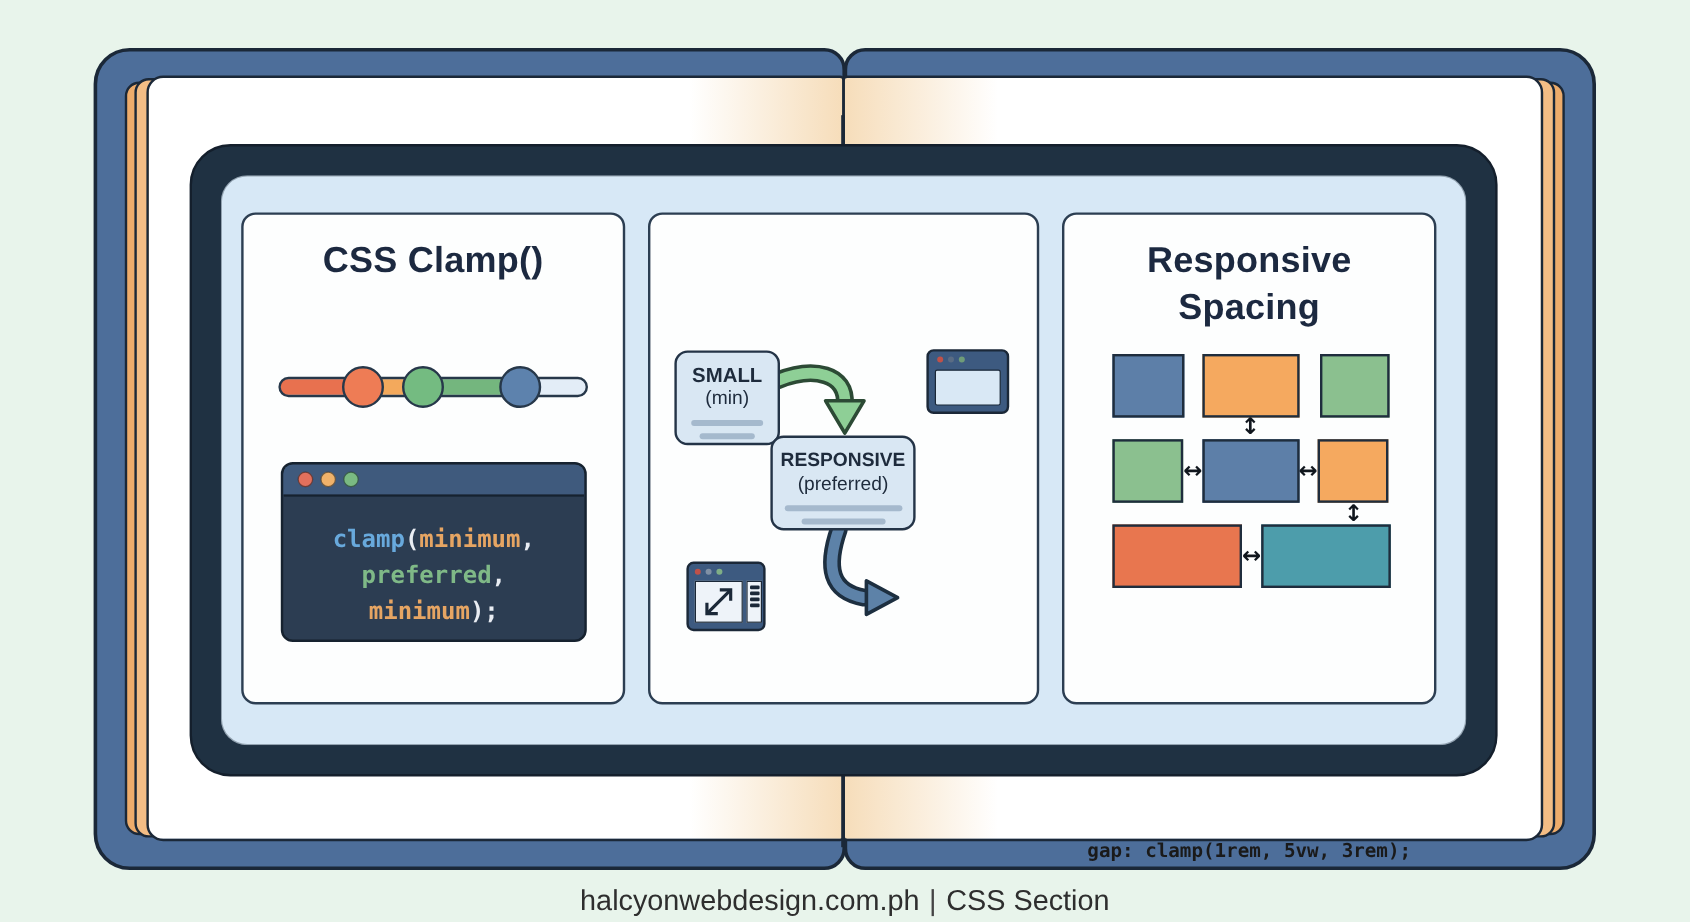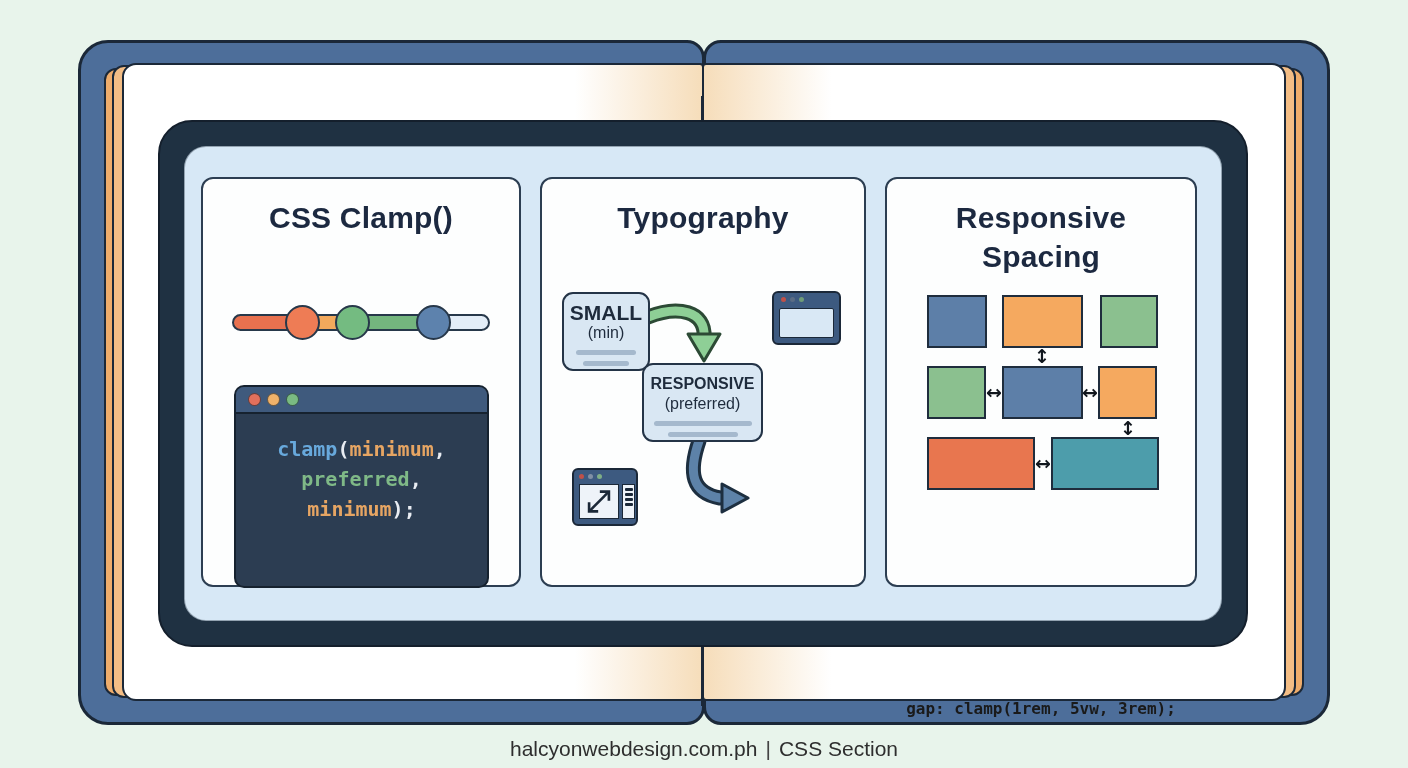--- a/index.html
+++ b/index.html
@@ -48,40 +48,40 @@
                     #f3a95c 27%, #f3a95c 46.5%,
                     #74b67e 46.5%, #74b67e 78%,
                     #e3edf7 78%, #e3edf7 100%); }
   .knob { position:absolute; top:126px; width:35px; height:35px; border-radius:50%;
           border:2.5px solid #27384a; }
   .knob-orange { left:82px;  background:#ee7c55; }
   .knob-green  { left:132px; background:#74bb81; }
   .knob-blue   { left:213px; background:#5d82ad; }
 
   
-  .code-window { position:absolute; left:31px; top:206px; width:255px; height:203px;
+  .code-window { position:absolute; left:31px; top:206px; width:255px; height:150px;
                  border:2px solid #16222f; border-radius:10px; overflow:hidden; background:#2c3d52; }
   .code-header { height:27px; background:#3f5a7d; border-bottom:2px solid #16222f;
                  display:flex; align-items:center; padding-left:12px; gap:6px; }
   .wdot { width:13px; height:13px; border-radius:50%; border:1.5px solid rgba(10,20,30,.55); }
   .wdot-red    { background:#e2705c; }
   .wdot-yellow { background:#f0b26a; }
   .wdot-green  { background:#7aba82; }
   .code-body { height:130px; display:flex; flex-direction:column; justify-content:center;
                align-items:center; font-family:"DejaVu Sans Mono", monospace;
                font-weight:bold; font-size:20px; line-height:30px; }
   .tok-fn   { color:#68a9dc; }
   .tok-pun  { color:#e9edf3; }
   .tok-arg  { color:#e6a563; }
   .tok-arg2 { color:#7fb987; }
 
   
   .mini-card { position:absolute; background:#d9e7f3; border:2.5px solid #243447;
                border-radius:11px; text-align:center; color:#1e2b3c; z-index:9; }
-  .mini-label { font-weight:bold; font-size:21px; line-height:20px; }
+  .mini-label { font-weight:bold; font-size:17px; line-height:20px; }
   .mini-sub   { font-size:16px; line-height:19px; }
   .ph-lines { display:flex; flex-direction:column; align-items:center; gap:6px; margin-top:8px; }
   .ph-line { height:5px; border-radius:3px; background:#a5b9cd; }
 
   .small-card      { left:562px; top:292px; width:88px;  height:79px; padding-top:9px; }
   .responsive-card { left:642px; top:363px; width:121px; height:79px; padding-top:9px; }
   .large-card      { left:745px; top:450px; width:105px; height:93px; padding-top:13px; }
 
   .arrows-svg { position:absolute; left:540px; top:177px; width:326px; height:410px; z-index:8; }
 
@@ -112,21 +112,21 @@
   .gap-arrow { position:absolute; width:22px; height:22px; text-align:center; z-index:9;
                font-family:"DejaVu Sans", sans-serif; font-weight:bold; font-size:19px;
                line-height:22px; color:#10161d; }
 
   .gap-code { position:absolute; left:0; right:0; top:520px; text-align:center;
               font-family:"DejaVu Sans Mono", monospace; font-weight:bold;
               font-size:16px; color:#1a1a1a; }
 
   
   .footer { position:absolute; left:0; right:0; top:737px; text-align:center;
-            font-size:21px; color:#2e2e2e; z-index:10; }
+            font-size:24px; color:#2e2e2e; z-index:10; }
   .footer .sep { margin:0 8px; color:#444; }
 </style>
 </head>
 <body>
 
 <div class="stage">
 
   <div class="cover cover-left"></div>
   <div class="cover cover-right"></div>
   <div class="edge edge-l1"></div>
@@ -159,21 +159,20 @@
       <div class="code-body">
         <div><span class="tok-fn">clamp</span><span class="tok-pun">(</span><span class="tok-arg">minimum</span><span class="tok-pun">,</span></div>
         <div><span class="tok-arg2">preferred</span><span class="tok-pun">,</span></div>
         <div><span class="tok-arg">minimum</span><span class="tok-pun">);</span></div>
       </div>
     </div>
   </div>
 
   <div class="card card-2">
     <div class="card-title">
-      <div>Typography</div>
     </div>
   </div>
 
   <svg class="arrows-svg" viewBox="0 0 326 410">
     <path d="M 108 140 C 138 128, 166 134, 164 160" fill="none" stroke="#2c4a35" stroke-width="15" stroke-linecap="round"></path>
     <path d="M 108 140 C 138 128, 166 134, 164 160" fill="none" stroke="#8ecf96" stroke-width="9" stroke-linecap="round"></path>
     <polygon points="148,157 180,157 164,184" fill="#8ecf96" stroke="#2c4a35" stroke-width="3" stroke-linejoin="round"></polygon>
     <path d="M 159 264 C 148 296, 152 316, 180 321" fill="none" stroke="#1d2f40" stroke-width="15" stroke-linecap="round"></path>
     <path d="M 159 264 C 148 296, 152 316, 180 321" fill="none" stroke="#5d82a8" stroke-width="9" stroke-linecap="round"></path>
     <polygon points="182,307 182,335 208,321" fill="#5d82a8" stroke="#1d2f40" stroke-width="3" stroke-linejoin="round"></polygon>

